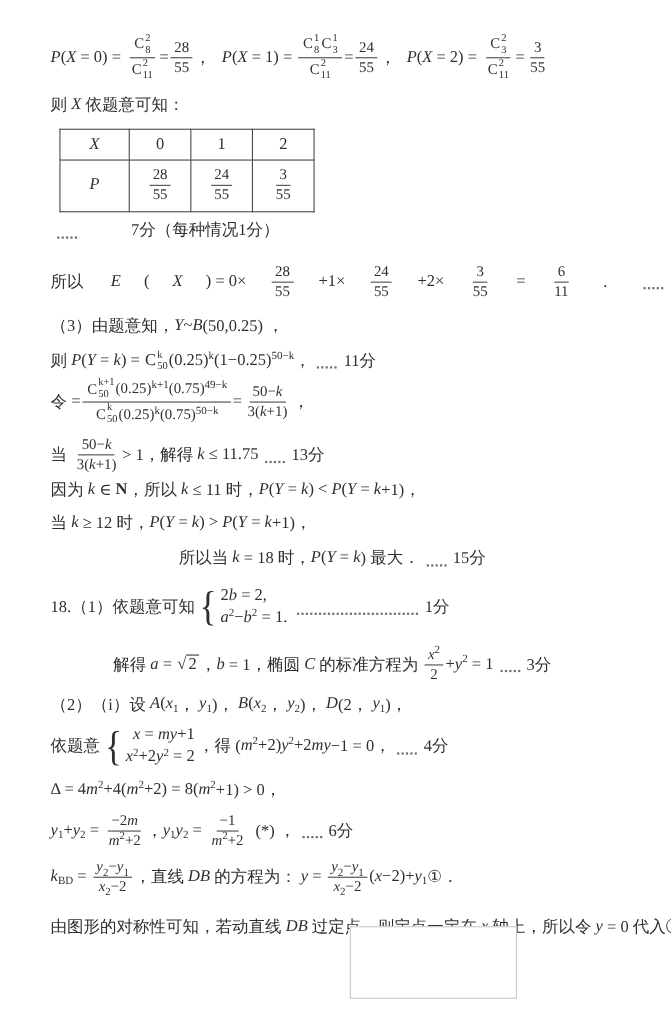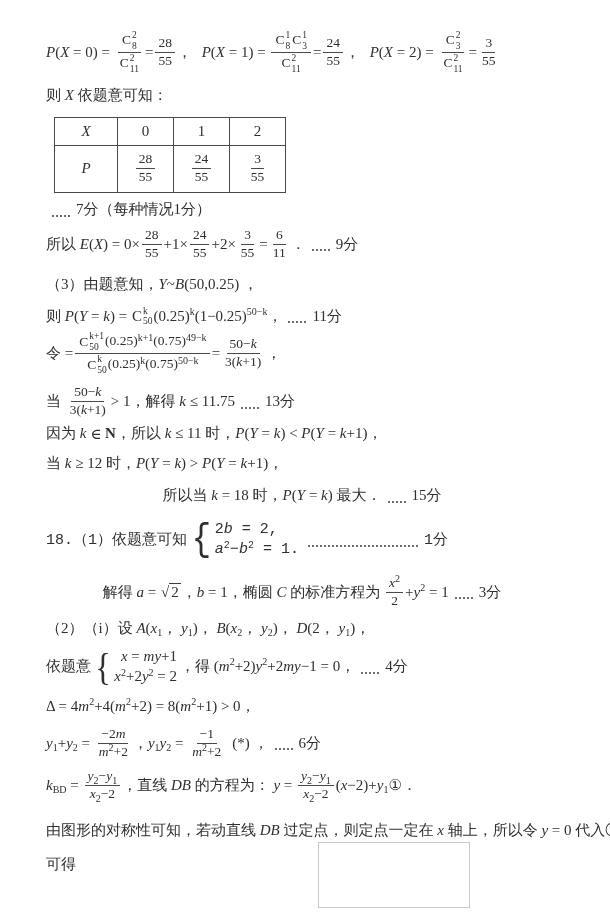--- a/index.html
+++ b/index.html
@@ -171,25 +171,25 @@
           <span class="frac">
               <span class="num">3</span>
               <span class="den">55</span>
             </span>
         </td>
       </tr>
     </tbody>
   </table>
 
   <div id="lines-main">
-      <div class="line" style="margin-top: 6px;">
+      <div class="line" style="margin-top: 6px; gap: 43px;">
         <span class="dots"></span>
         <span class="tx">7分（每种情况1分）</span>
       </div>
-      <div class="line" style="margin-top: 6px;">
+      <div class="line" style="margin-top: 18px; gap: 21px;">
         <span class="tx">所以 </span>
         <span class="mi">E</span>
         <span class="tx">(</span>
         <span class="mi">X</span>
         <span class="tx">) = 0×</span>
         <span class="frac">
           <span class="num"><span class="tx">28</span></span>
           <span class="den"><span class="tx">55</span></span>
         </span>
         <span class="tx">+1×</span>
@@ -323,21 +323,21 @@
         <span class="tx"> = 18 时，</span>
         <span class="mi">P</span>
         <span class="tx">(</span>
         <span class="mi">Y</span>
         <span class="tx"> = </span>
         <span class="mi">k</span>
         <span class="tx">) 最大．</span>
         <span class="dots"></span>
         <span class="tx">15分</span>
       </div>
-      <div class="line" style="margin-top: 10px; font-family: Liberation Mono, monospace;">
+      <div class="line" style="margin-top: 10px;">
         <span class="tx">18.（1）依题意可知</span>
         <span class="cases">
           <span class="brace">{</span>
           <span class="ccol">
             <span class="crow"><span class="tx">2</span><span class="mi">b</span><span class="tx"> = 2,</span></span>
             <span class="crow"><span class="mi">a</span><span class="sup">2</span><span class="tx">−</span><span class="mi">b</span><span class="sup">2</span><span class="tx"> = 1.</span></span>
           </span>
         </span>
         <span class="dots" style="flex: 0 0 auto; width: 110px;"></span>
         <span class="tx">1分</span>
@@ -475,20 +475,17 @@
       </div>
       <div class="line" style="margin-top: 16px;">
         <span class="tx">由图形的对称性可知，若动直线 </span>
         <span class="mi">DB</span>
         <span class="tx"> 过定点，则定点一定在 </span>
         <span class="mi">x</span>
         <span class="tx"> 轴上，所以令 </span>
         <span class="mi">y</span>
         <span class="tx"> = 0 代入①</span>
       </div>
-      <div class="line" style="margin-top: 12px;">
-        <span class="tx">可得</span>
-      </div>
     </div>
 
   <div class="overlay"></div>
 
 </div>
 
 </body></html>

